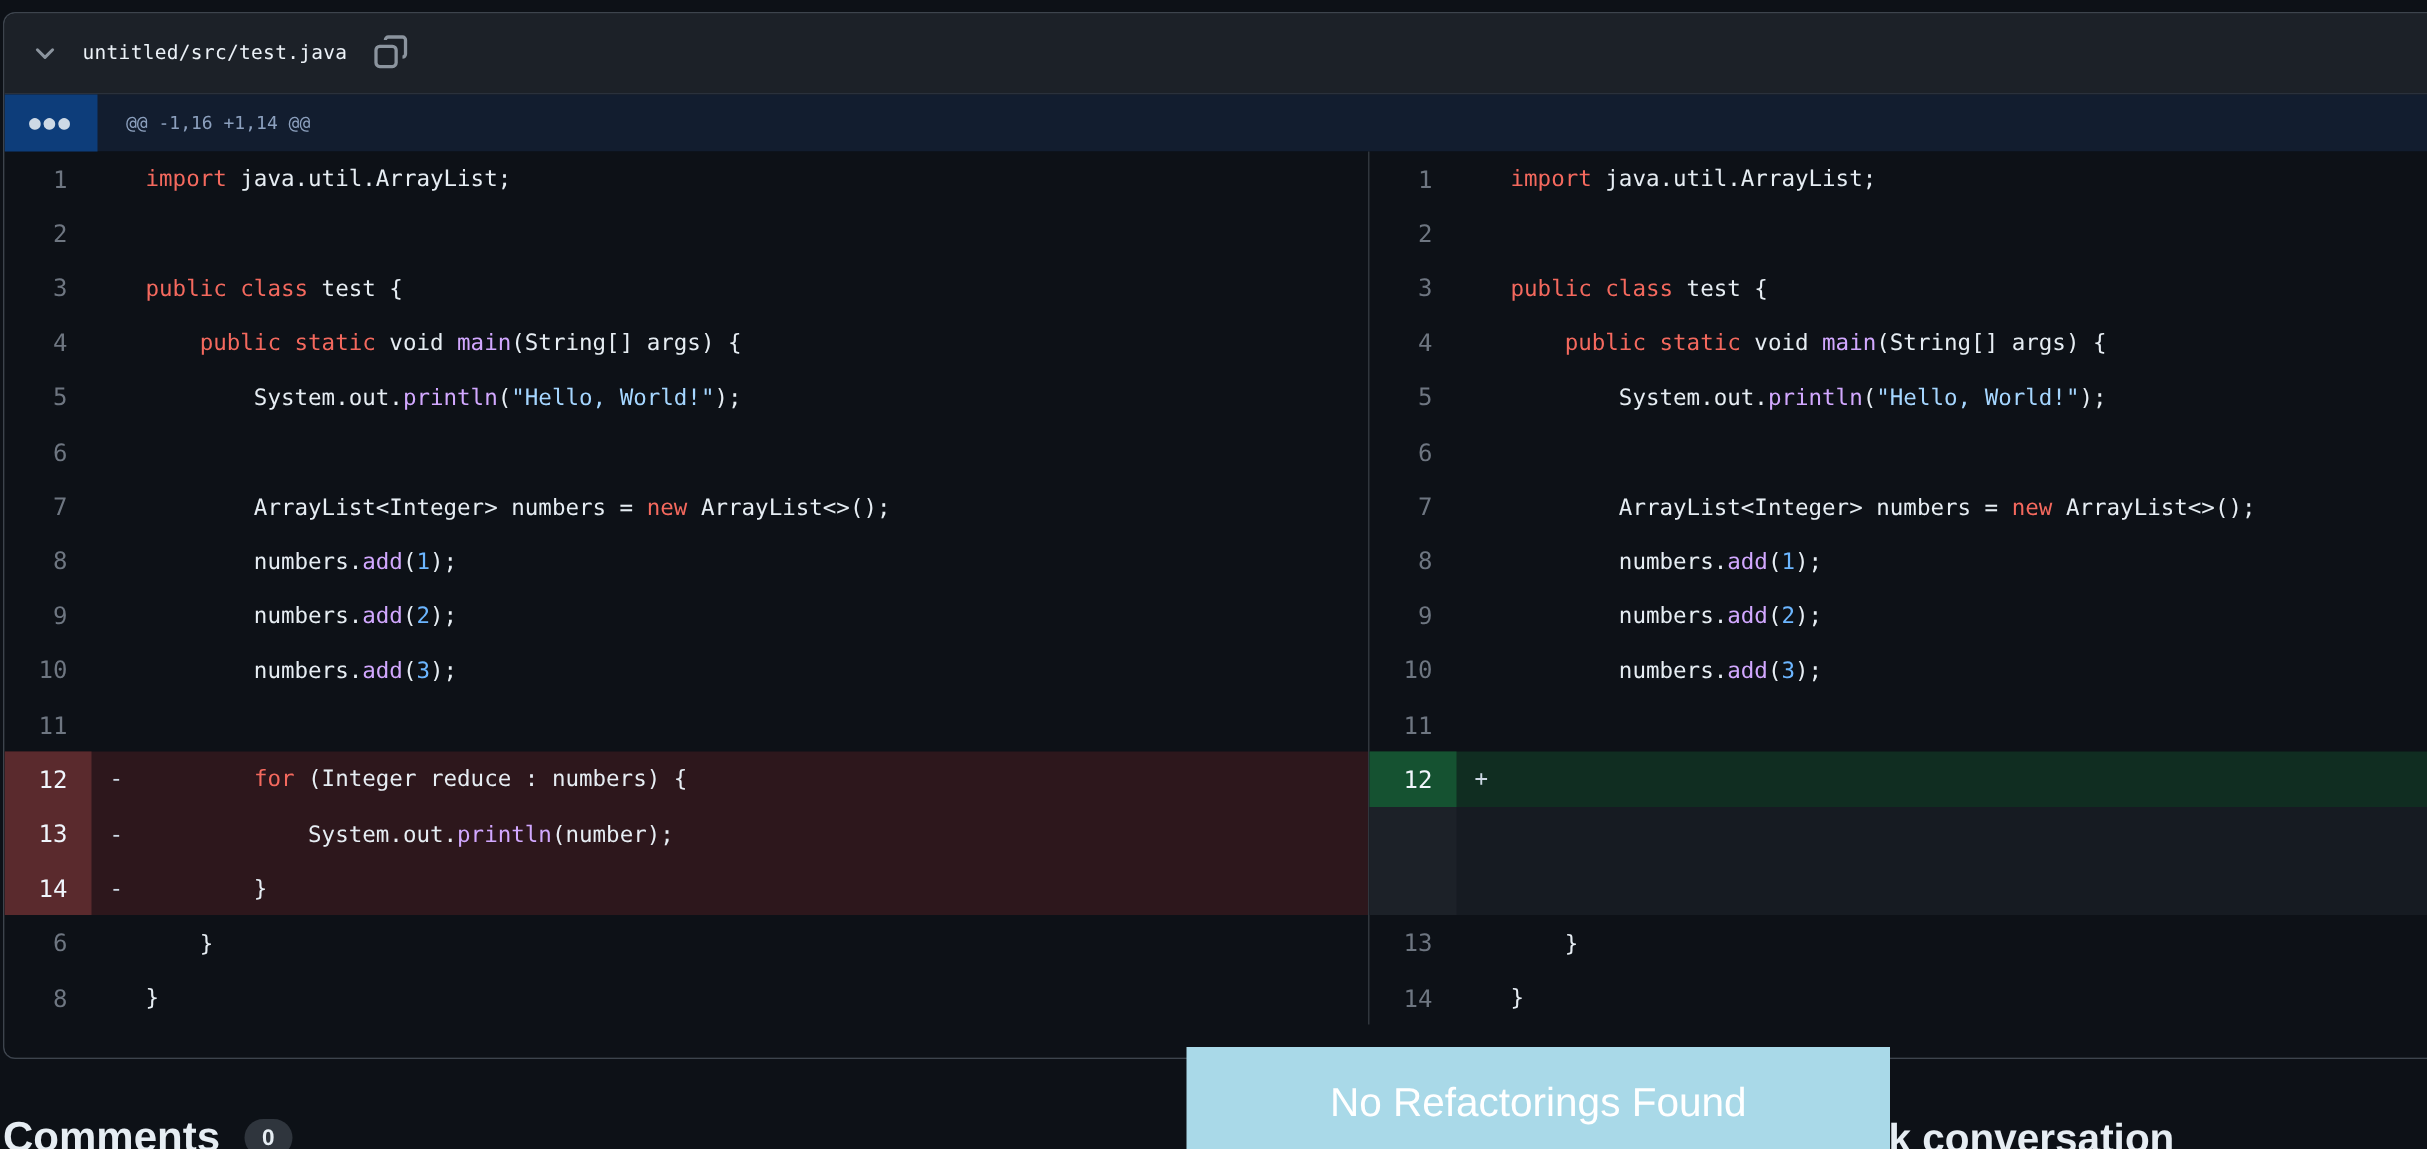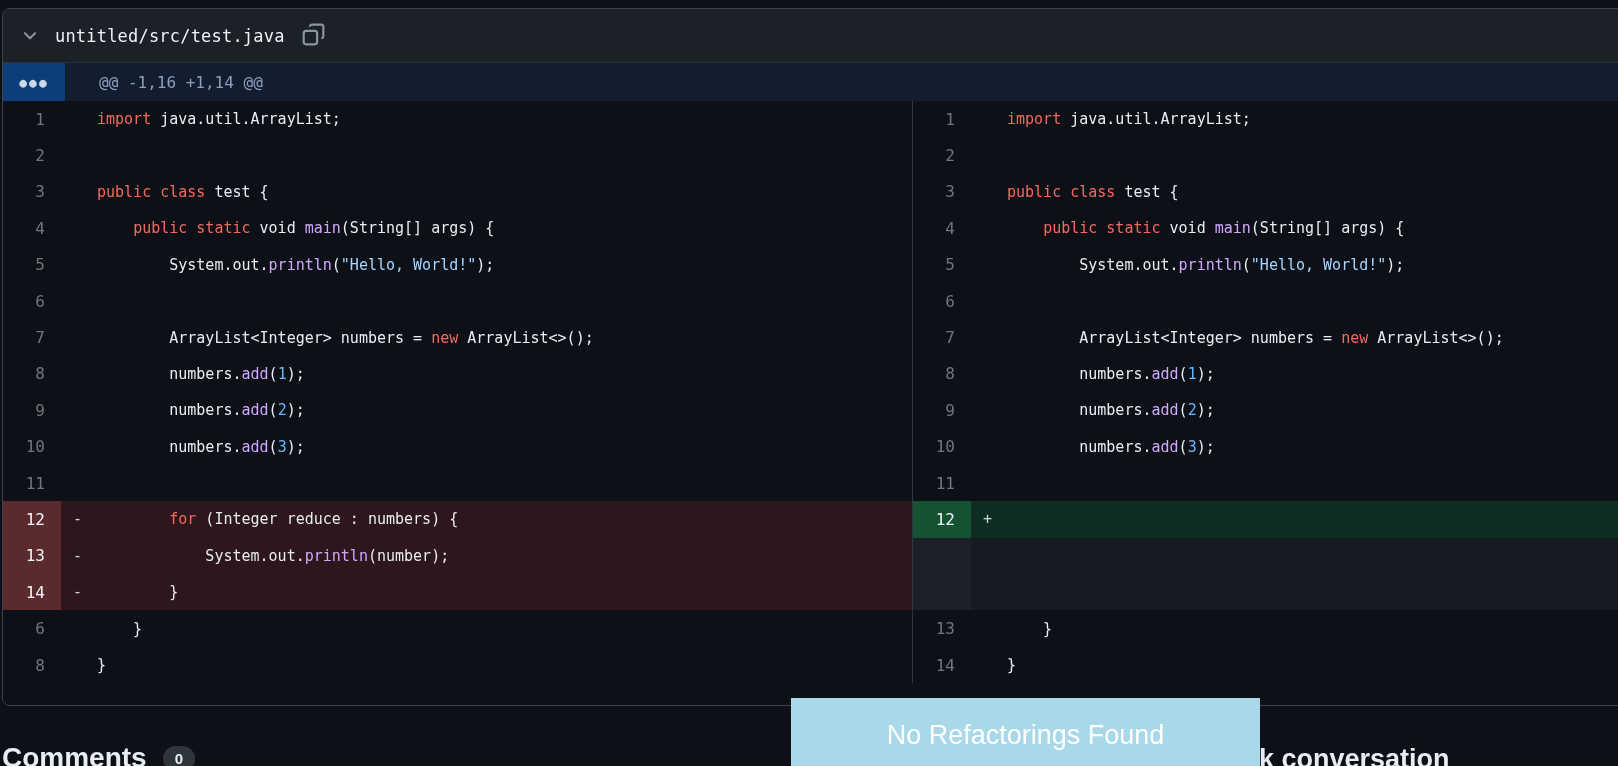--- a/index.html
+++ b/index.html
@@ -22,31 +22,31 @@
     overflow:hidden;
   }
   .file-header {
     height:54px;
     background:#1c2128;
     display:flex; align-items:center;
     padding-left:18px;
     border-bottom:1px solid #2a313c;
   }
   .chev { margin-right:16px; display:flex; cursor:pointer; }
-  .file-path { color:#ecf2f8; font-size:17px; letter-spacing:0.2px; }
+  .file-path { color:#ecf2f8; font-size:13px; letter-spacing:0.2px; }
   .copy-btn { margin-left:14px; background:none; border:none; padding:2px; display:flex; cursor:pointer; }
 
   .hunk-row { height:38px; background:#121d2f; display:flex; align-items:stretch; }
   .expand-btn {
     width:62px; border:none; background:#0d3d7a; color:#cdd9e5;
     font-size:13px; letter-spacing:2px; cursor:pointer;
     display:flex; align-items:center; justify-content:center;
     font-family:inherit;
   }
-  .hunk-text { color:#8ca0be; font-size:16px; display:flex; align-items:center; margin-left:34px; white-space:pre; }
+  .hunk-text { color:#8ca0be; font-size:12px; display:flex; align-items:center; margin-left:19px; white-space:pre; }
 
   .diff-body { display:flex; padding-bottom:22px; background:#0d1117; }
   .pane { flex:none; }
   .pane.left  { width:910px; border-right:1px solid #30363d; }
   .pane.right { flex:1; }
 
   .row { display:flex; height:36.4px; align-items:center; }
   .gutter {
     width:58px; flex:none; height:100%;
     display:flex; align-items:center; justify-content:flex-end;

